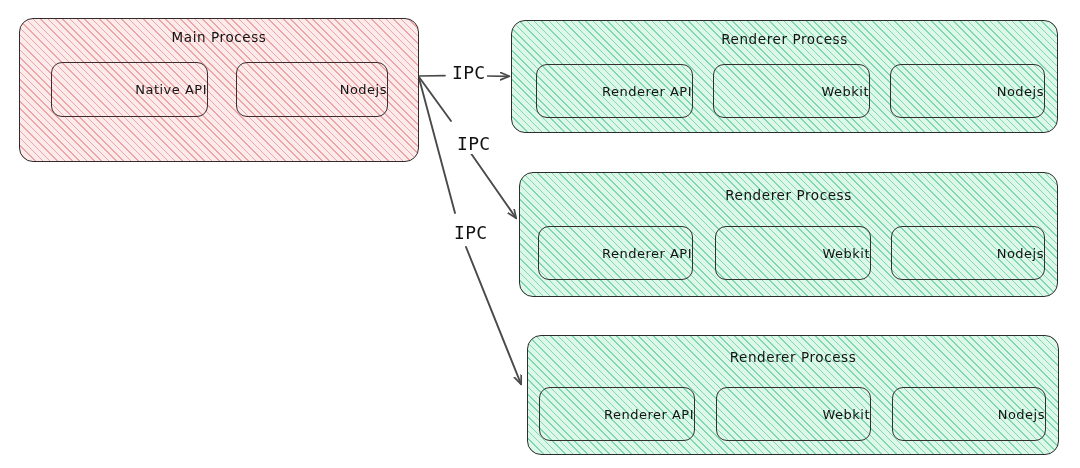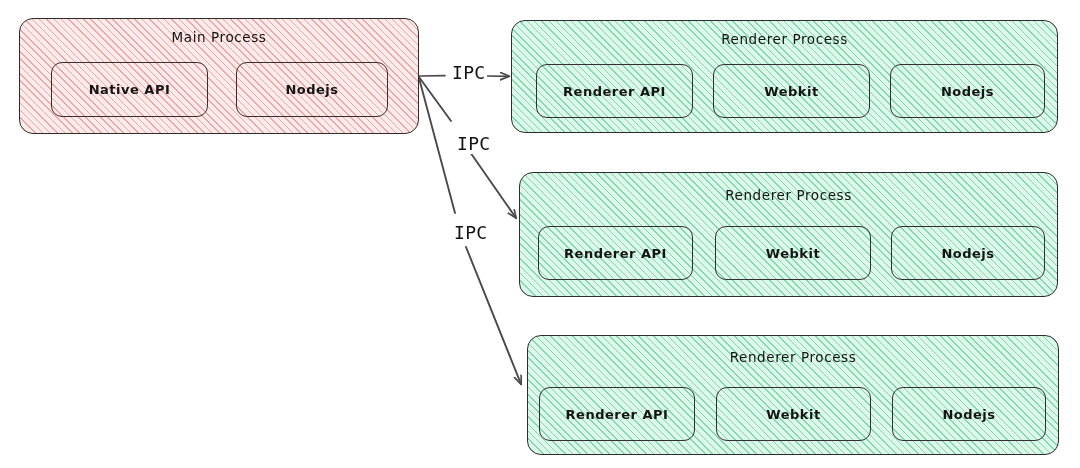--- a/index.html
+++ b/index.html
@@ -53,23 +53,22 @@
   }
 
   
   .subbox {
     position: absolute;
     box-sizing: border-box;
     border-radius: 11px;
     border: 1.5px solid #33302f;
     display: flex;
     align-items: center;
-    justify-content: center;
+    justify-content: flex-end;
     background: transparent;
-    font-weight: bold;
   }
   .proc.main .subbox { border-color: #3a2e2e; }
 
   
   .proc-title {
     position: absolute;
     left: 0;
     right: 0;
     text-align: center;
     color: #141414;
@@ -113,21 +112,21 @@
 
   <g>
     <path d="M419,77 L451,121 M470,152 L516,218" fill="none" stroke="#4a4a4a" stroke-width="1.9" stroke-linecap="round" marker-end="url(#ah)"></path>
   </g>
 
   <g>
     <path d="M419,78 L455,213 M466,247 L521,384" fill="none" stroke="#4a4a4a" stroke-width="1.9" stroke-linecap="round" marker-end="url(#ah)"></path>
   </g>
 </svg>
 
-<div class="proc main" style="left:19px; top:18px; width:400px; height:116px;">
+<div class="proc main" style="left:19px; top:18px; width:400px; height:144px;">
   <div class="proc-title" style="top:10px;">Main Process</div>
 
   <div class="subbox" style="left:31px; top:43px; width:157px; height:55px;">
     <span class="subbox-label">Native API</span>
   </div>
 
   <div class="subbox" style="left:216px; top:43px; width:152px; height:55px;">
     <span class="subbox-label">Nodejs</span>
   </div>
 </div>

